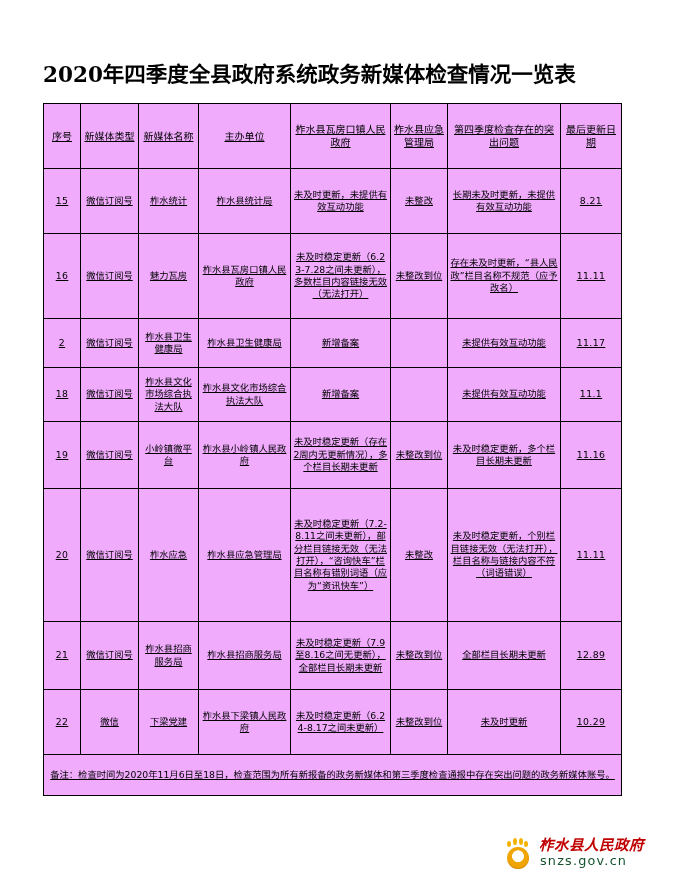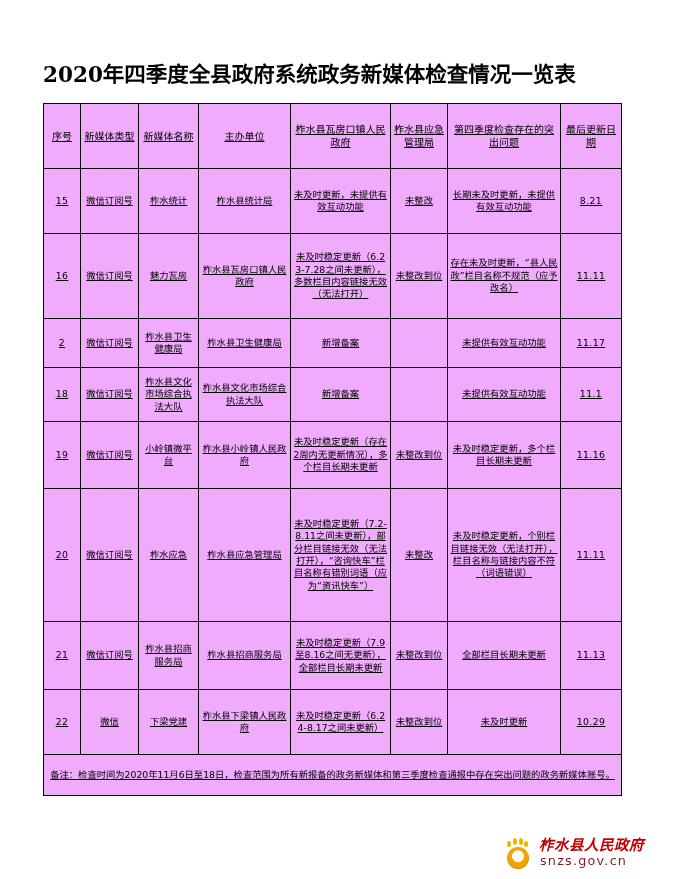--- a/index.html
+++ b/index.html
@@ -163,21 +163,21 @@
     white-space: nowrap;
     font-style: italic;
   }
   .gov-url {
     position: absolute;
     left: 37px;
     top: 21px;
     font-family: "DejaVu Sans", "Liberation Sans", sans-serif;
     font-size: 12.8px;
     letter-spacing: 1.2px;
-    color: #7f1d1d;
+    color: #14532d;
     white-space: nowrap;
   }
 </style>
 </head>
 <body>
 
 <div id="page">
 
   <div class="doc-title">2020年四季度全县政府系统政务新媒体检查情况一览表</div>
 
@@ -275,21 +275,21 @@
         </tr>
 
         <tr class="r21">
           <td class="seq">21</td>
           <td class="cell-text">微信订阅号</td>
           <td class="cell-text">柞水县招商服务局</td>
           <td class="cell-text">柞水县招商服务局</td>
           <td class="cell-text">未及时稳定更新（7.9至8.16之间无更新），全部栏目长期未更新</td>
           <td class="cell-text">未整改到位</td>
           <td class="cell-text">全部栏目长期未更新</td>
-          <td class="date">11.13</td>
+          <td class="date">12.89</td>
         </tr>
 
         <tr class="r22">
           <td class="seq">22</td>
           <td class="cell-text">微信</td>
           <td class="cell-text">下梁党建</td>
           <td class="cell-text">柞水县下梁镇人民政府</td>
           <td class="cell-text">未及时稳定更新（6.24-8.17之间未更新）</td>
           <td class="cell-text">未整改到位</td>
           <td class="cell-text">未及时更新</td>

